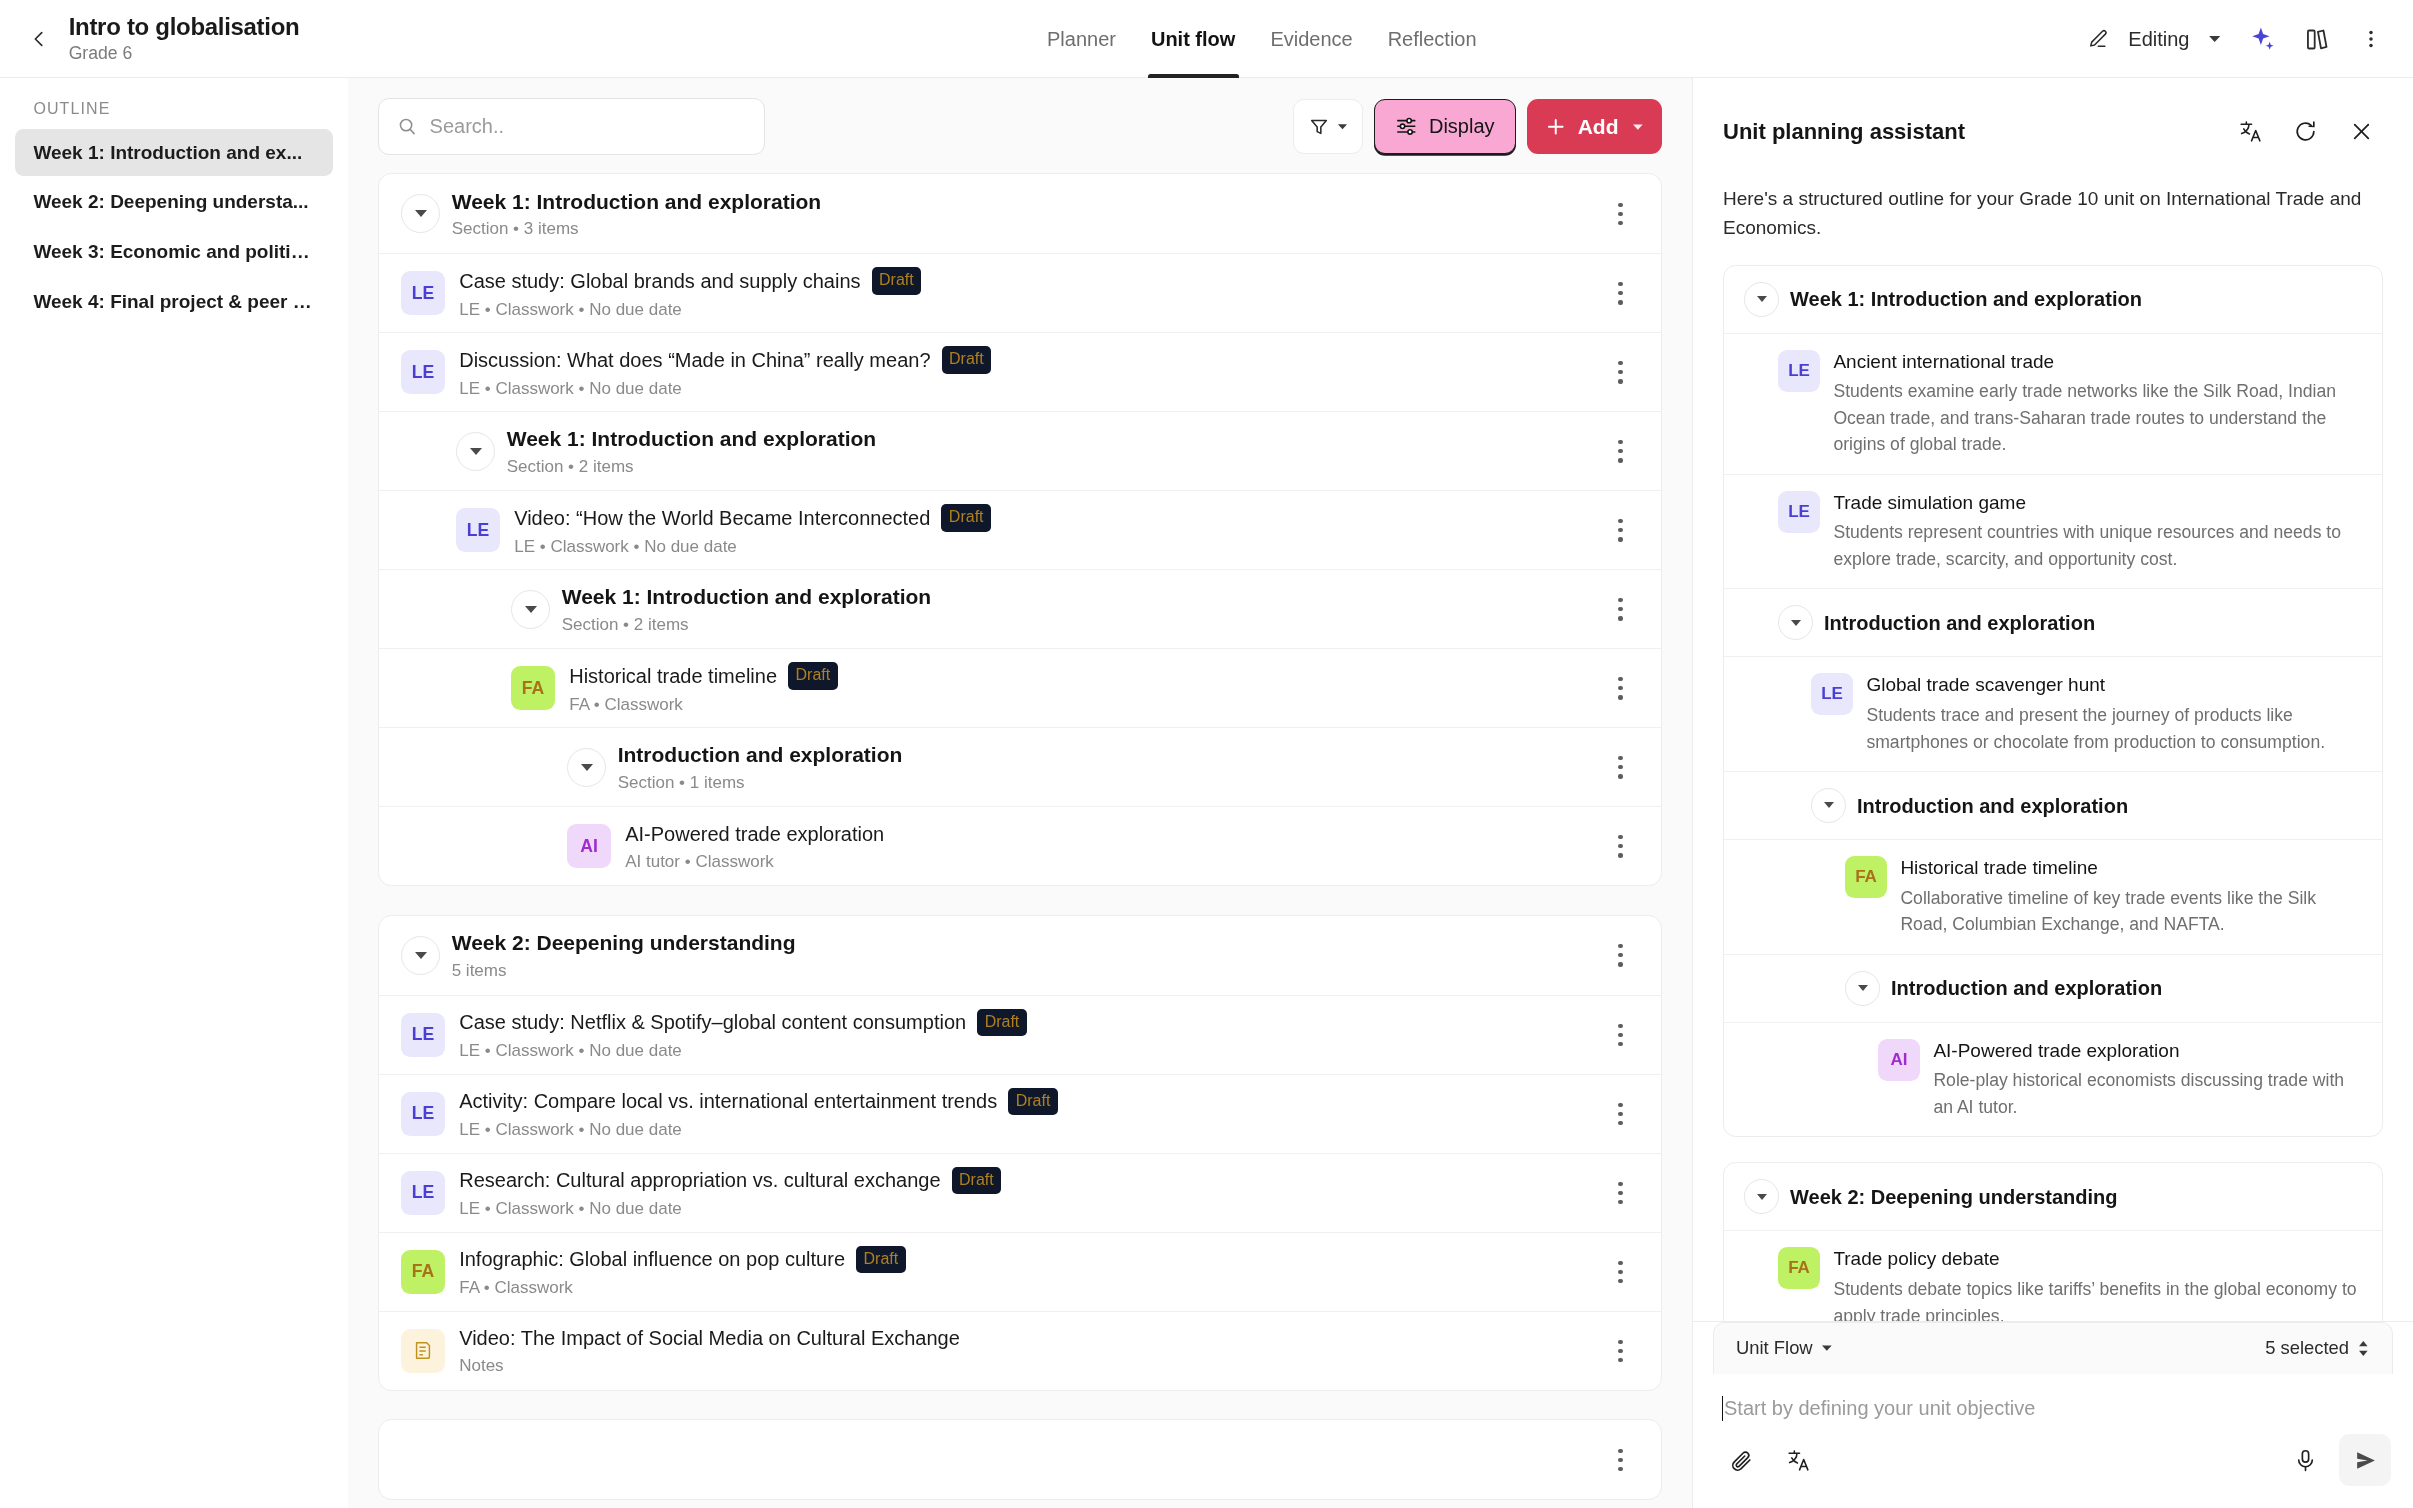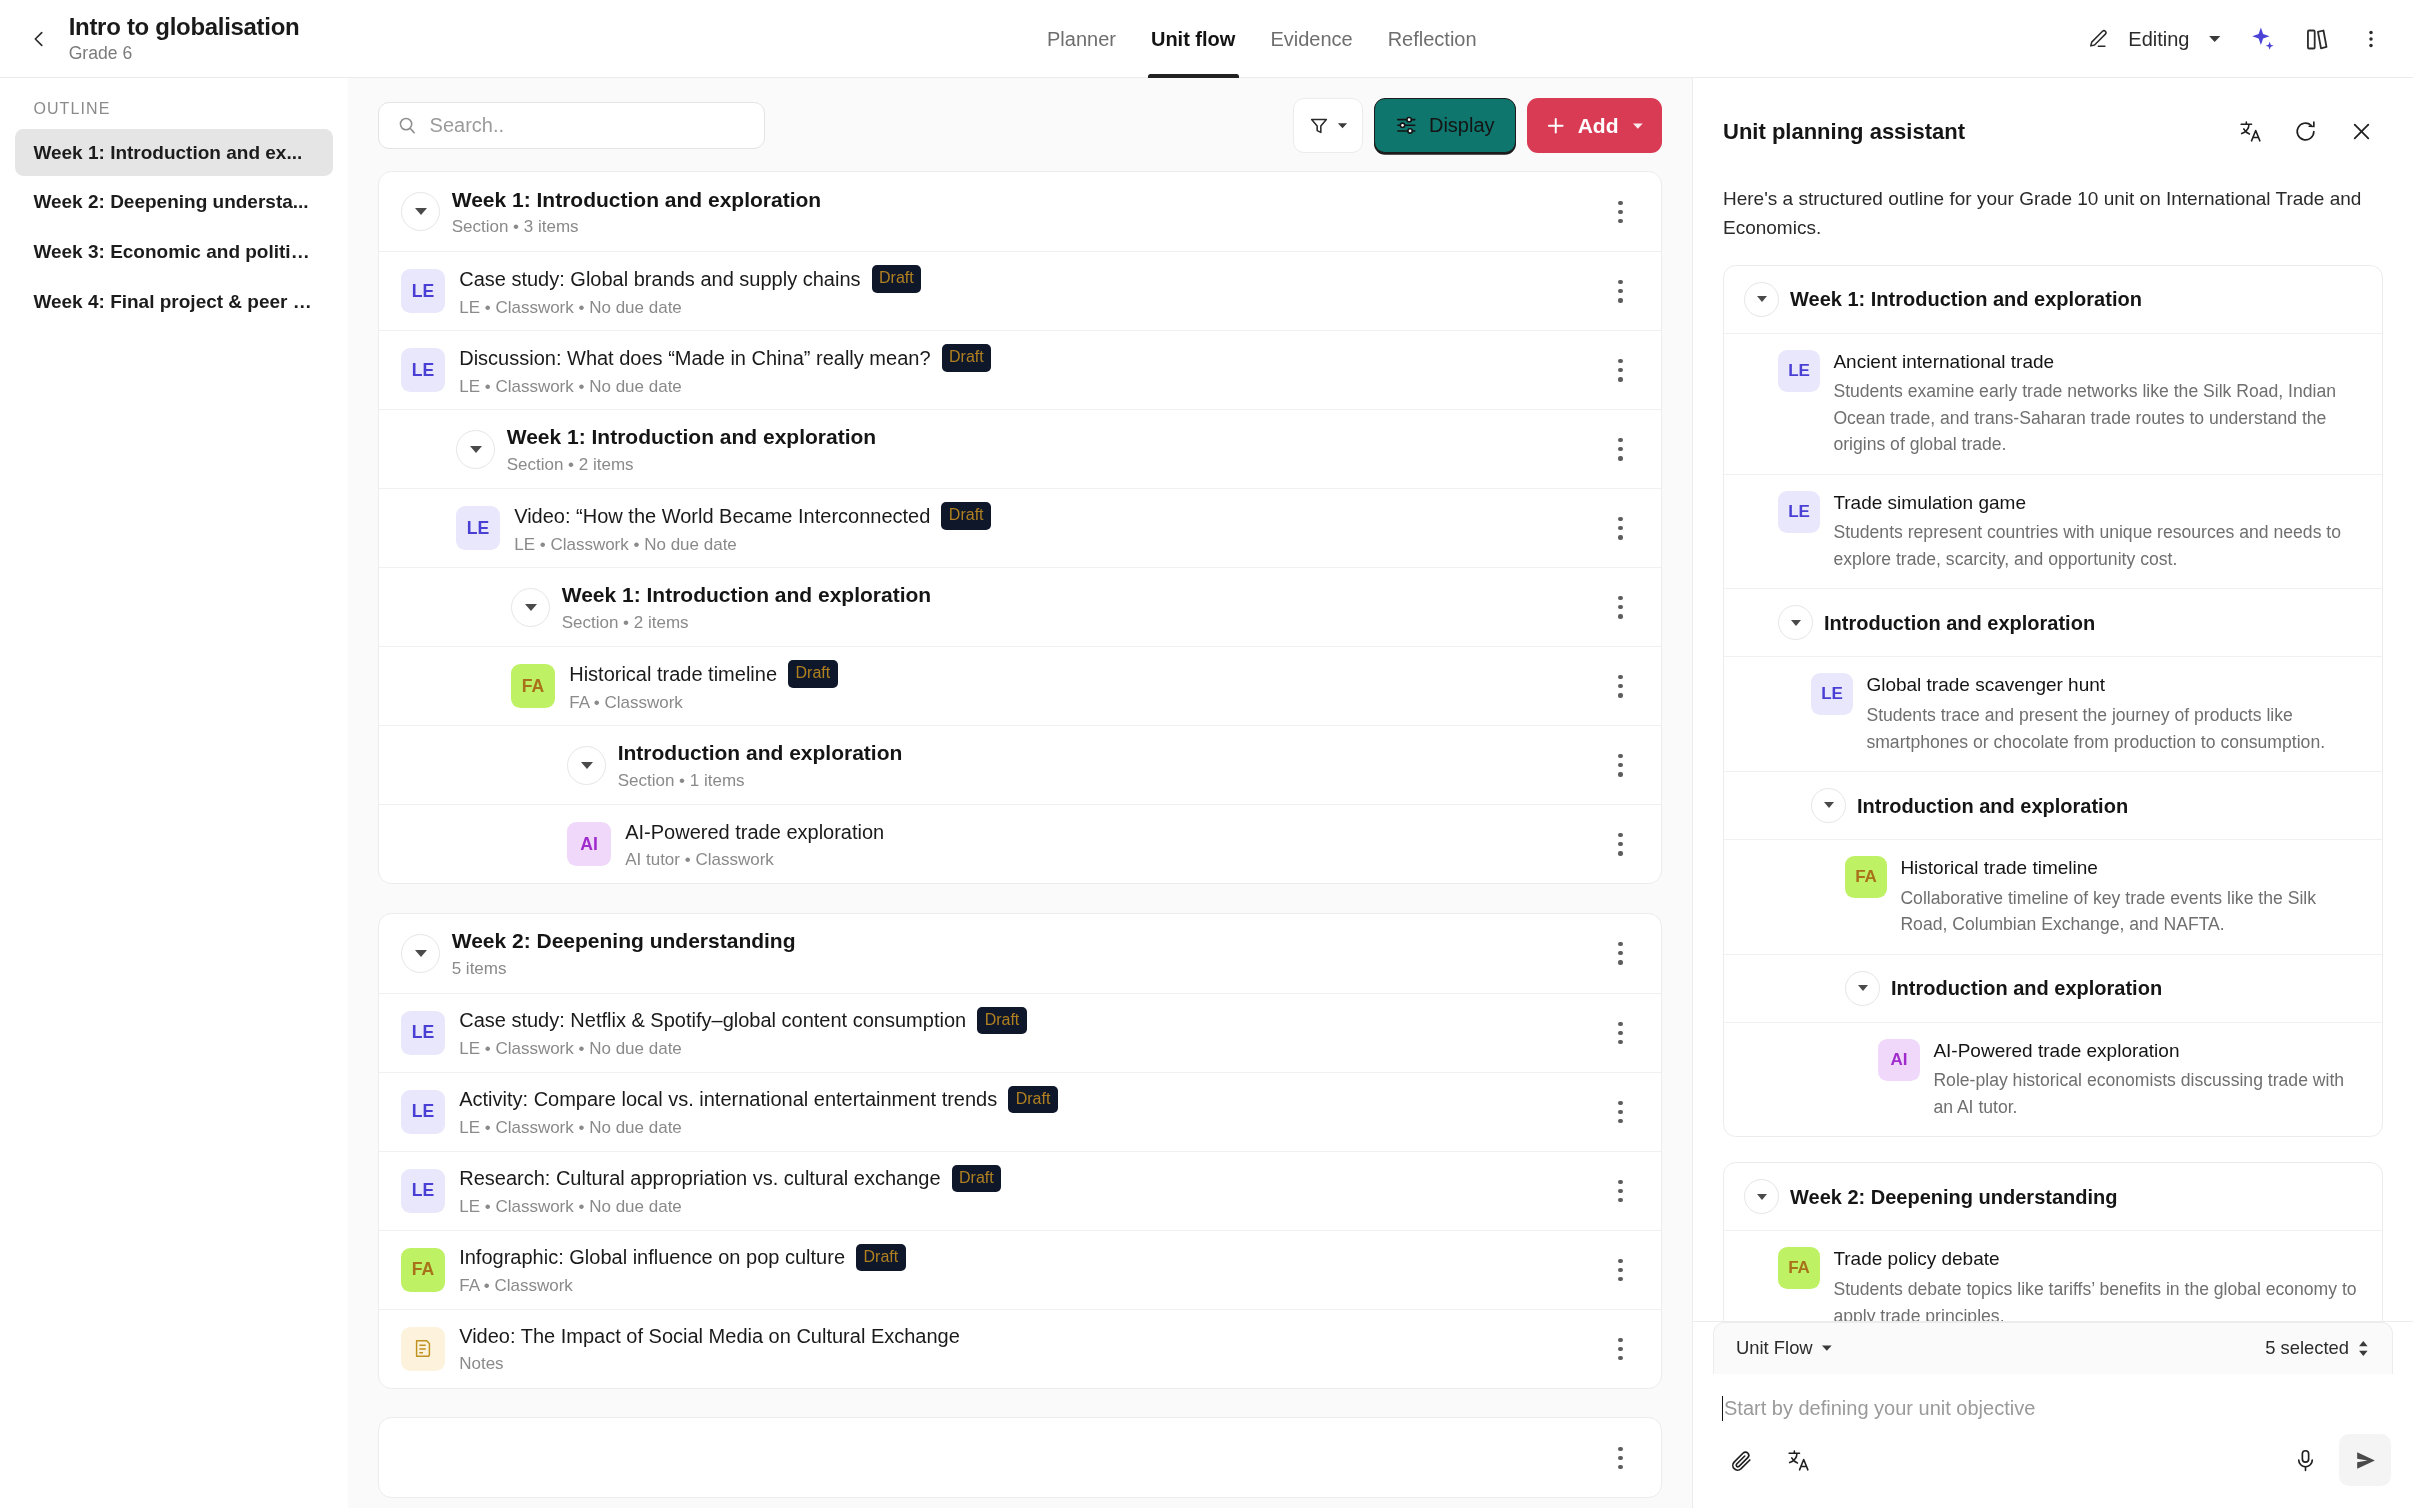--- a/index.html
+++ b/index.html
@@ -71,37 +71,37 @@
   
   .center {
     flex: 1; min-width: 0; background: #fafafa;
     display: flex; flex-direction: column; overflow: hidden;
   }
   .toolbar {
     flex: 0 0 auto; display: flex; align-items: center;
     padding: 20px 30px 18.4px 30px; gap: 11.7px;
   }
   .search-box {
-    width: 387px; height: 47px; background: #fff;
+    width: 387px; height: 57px; background: #fff;
     border: 0.8px solid #e4e4e4; border-radius: 11px;
     display: flex; align-items: center; gap: 11.7px; padding: 0 18.4px;
   }
   .search-box input {
     border: none; outline: none; font-size: 20px; color: #1c1c1c;
     background: transparent; width: 100%; font-family: inherit;
   }
   .search-box input::placeholder { color: #9b9b9b; }
   .spacer { flex: 1; }
   .filter-btn {
     height: 55px; min-width: 65px; background: #fff; border: 0.8px solid #ececec;
     border-radius: 11px; display: flex; align-items: center; justify-content: center;
     gap: 7.5px; cursor: pointer; padding: 0 13.4px;
   }
   .display-btn {
-    height: 55px; background: #0f766e; border: 1.7px solid #1c1c1c;
+    height: 55px; background: #f9a8d4; border: 1.7px solid #1c1c1c;
     border-radius: 11px; display: flex; align-items: center; gap: 11px;
     padding: 0 20px; cursor: pointer; font-size: 20px; color: #141414;
     box-shadow: 0 1.7px 0 #1c1c1c;
   }
   .add-btn {
     height: 55px; background: #d93b55; border: none; border-radius: 11px;
     display: flex; align-items: center; gap: 10px; padding: 0 18.4px 0 17px;
     cursor: pointer; font-size: 21px; color: #fff; font-weight: 600;
     font-family: inherit;
   }

